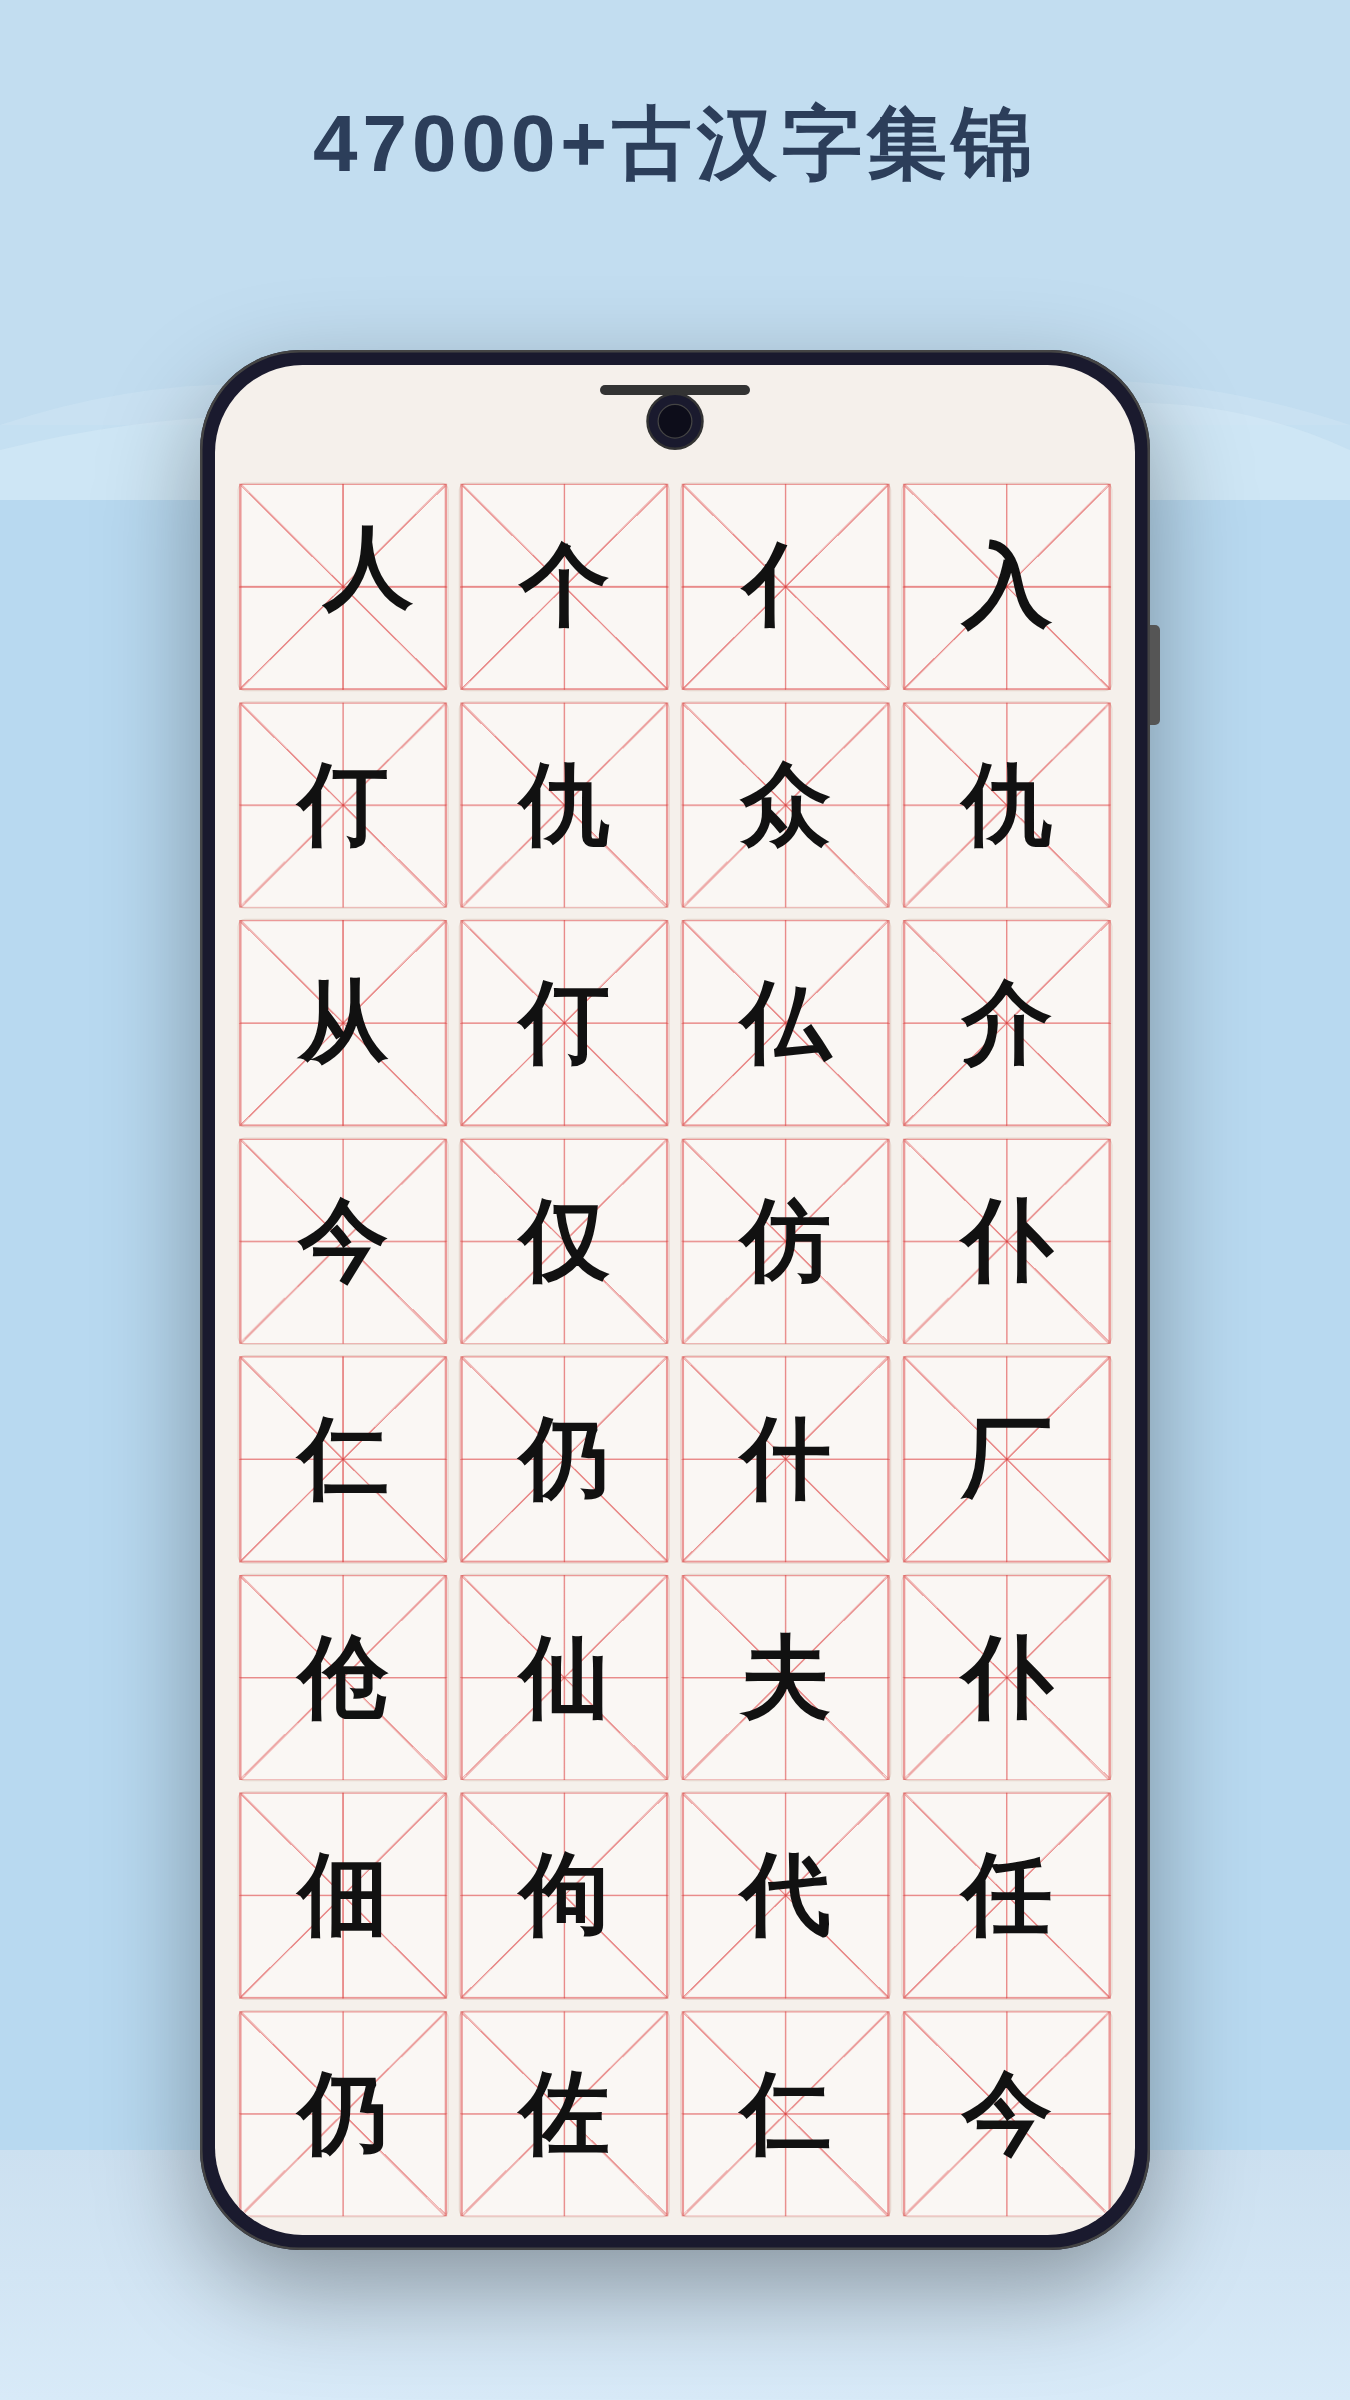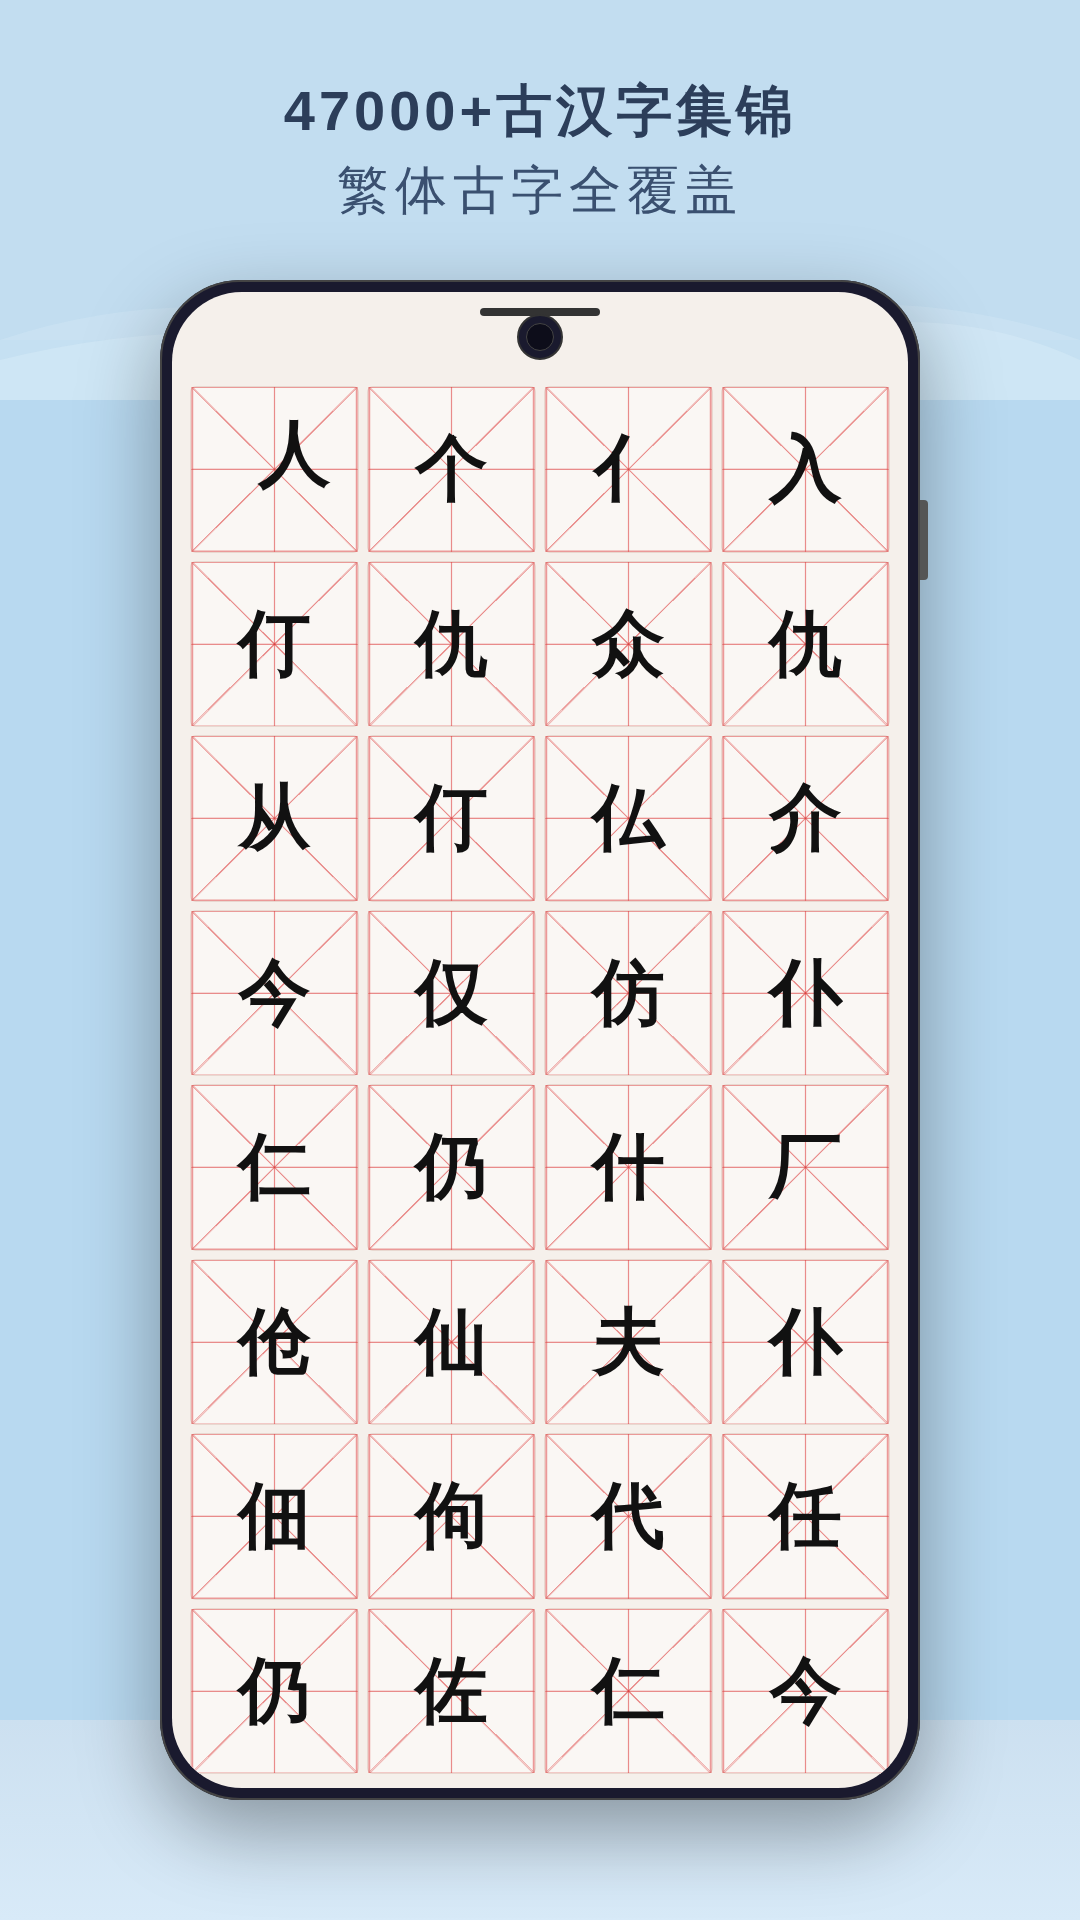--- a/index.html
+++ b/index.html
@@ -30,21 +30,21 @@
     }
 
     .header {
       position: relative;
       z-index: 10;
       text-align: center;
       padding-top: 80px;
     }
 
     .header-title {
-      font-size: 56px;
+      font-size: 64px;
       font-weight: 700;
       color: #2c3e5a;
       letter-spacing: 4px;
       line-height: 1.1;
     }
 
     .header-subtitle {
       font-size: 52px;
       font-weight: 400;
       color: #3a5070;
@@ -218,21 +218,20 @@
 
 <div class="bg-top"></div>
 
 <svg class="bg-wave" viewBox="0 0 1080 120" preserveAspectRatio="none" xmlns="http://www.w3.org/2000/svg">
   <path d="M0,60 Q180,0 360,50 Q540,100 720,40 Q900,0 1080,60 L1080,120 L0,120 Z" fill="#cde4f4" opacity="0.6"></path>
   <path d="M0,80 Q200,30 400,70 Q600,110 800,55 Q950,20 1080,80 L1080,120 L0,120 Z" fill="#d8ecf8" opacity="0.5"></path>
 </svg>
 
 <div class="header">
   <div class="header-title">47000+古汉字集锦</div>
-  <div class="header-subtitle">繁体古字全覆盖</div>
 </div>
 
 <div class="phone-wrapper">
   <div class="phone">
     <div class="phone-inner">
 
       <div class="phone-speaker"></div>
 
       <div class="camera-circle">
         <div class="camera-inner"></div>

